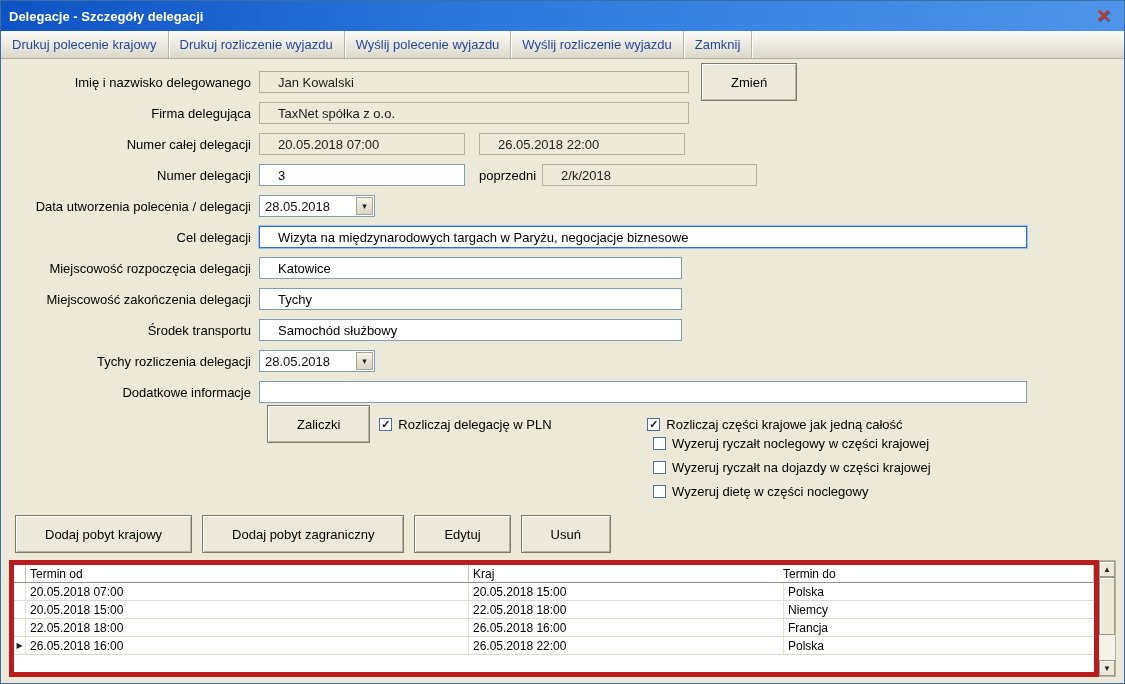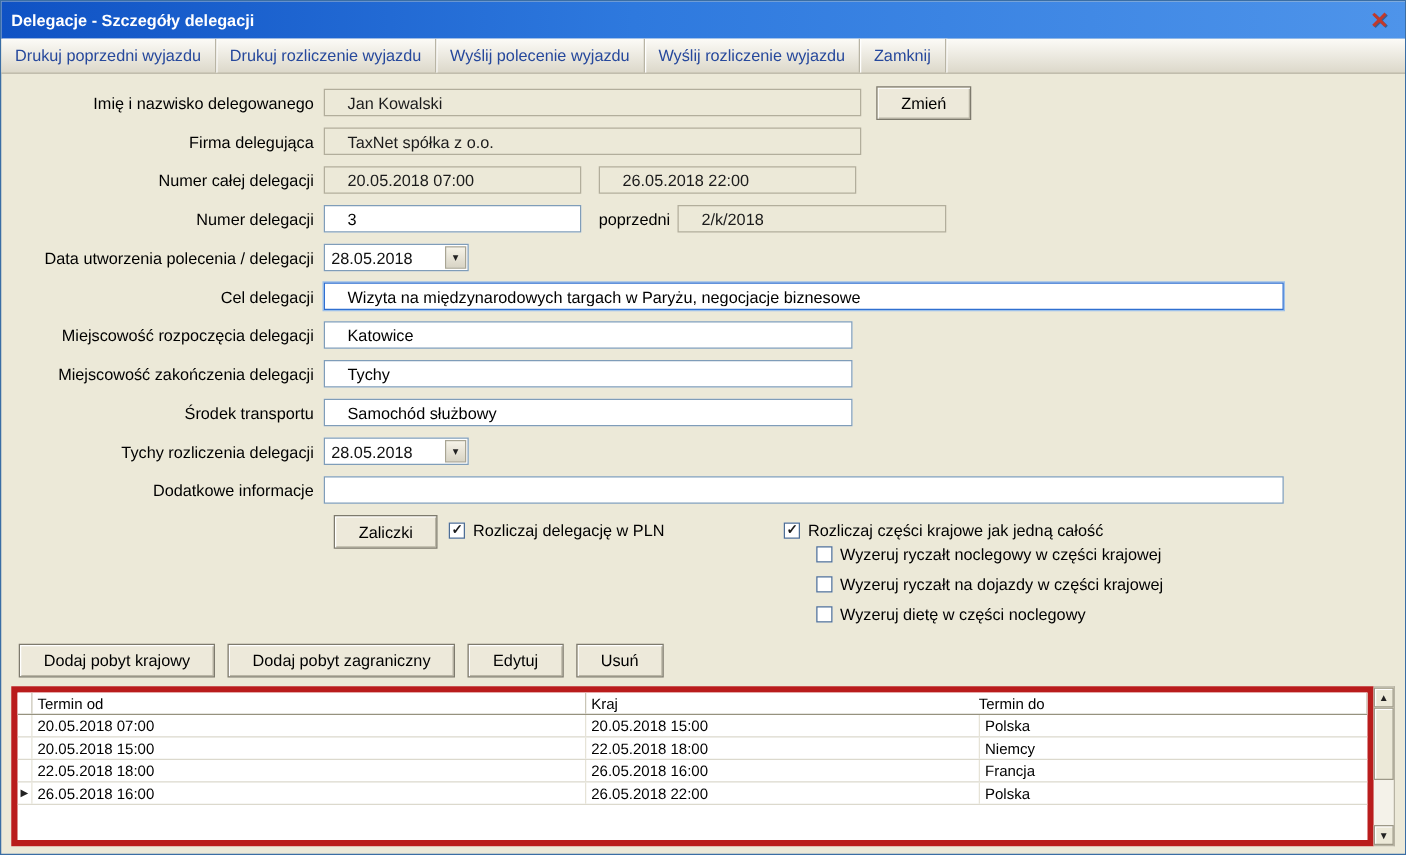--- a/index.html
+++ b/index.html
@@ -74,32 +74,32 @@
   .combo-value { flex: 1; padding: 0 5px; font-size: 13px; }
   .combo-btn {
     width: 17px; height: 18px; margin-right: 1px; flex: 0 0 17px;
     background: linear-gradient(#f6f3e8, #d8d4c5);
     border: 1px solid #a9a593;
     display: flex; align-items: center; justify-content: center;
     font-size: 9px; color: #222; cursor: default;
   }
   
   .btn {
-    height: 27px; padding: 2px 19px;
+    height: 38px; padding: 2px 29px;
     background: #ede9da;
     border: 1px solid #7d7a6d;
     box-shadow: inset 1px 1px 0 #fff, inset -1px -1px 0 #b9b5a5;
     font-family: "Liberation Sans", sans-serif;
     font-size: 13px; color: #000;
     cursor: default; white-space: nowrap;
   }
   .btn-change { margin-left: 12px; min-width: 54px; }
   
   .options { margin-left: 266px; margin-top: 6px; }
-  .opt-row1 { display: flex; height: 24px; }
+  .opt-row1 { display: flex; align-items: center; height: 24px; }
   .opt-sub { display: flex; align-items: flex-start; height: 24px; margin-left: 386px; }
   .checkbox { display: inline-flex; align-items: center; gap: 6px; }
   .cb-first { margin-left: 9px; width: 268px; flex: 0 0 268px; }
   .cb-box {
     width: 13px; height: 13px; flex: 0 0 13px;
     background: #fff; border: 1px solid #4d6e96;
     display: inline-flex; align-items: center; justify-content: center;
   }
   .cb-mark { visibility: hidden; font-size: 11px; font-weight: bold; color: #1a1a1a; line-height: 1; }
   .checkbox[data-checked="true"] .cb-mark { visibility: visible; }
@@ -156,21 +156,21 @@
 <body>
 
 <div class="window">
 
   <div class="titlebar">
     <span class="title">Delegacje - Szczegóły delegacji</span>
     <span class="close-x">✕</span>
   </div>
 
   <div class="toolbar">
-    <div class="tb-btn">Drukuj poprzedni wyjazdu</div>
+    <div class="tb-btn">Drukuj polecenie krajowy</div>
     <div class="tb-btn">Drukuj rozliczenie wyjazdu</div>
     <div class="tb-btn">Wyślij polecenie wyjazdu</div>
     <div class="tb-btn">Wyślij rozliczenie wyjazdu</div>
     <div class="tb-btn">Zamknij</div>
   </div>
 
   <div class="form">
 
     <div class="form-row">
       <span class="flabel">Imię i nazwisko delegowanego</span>

